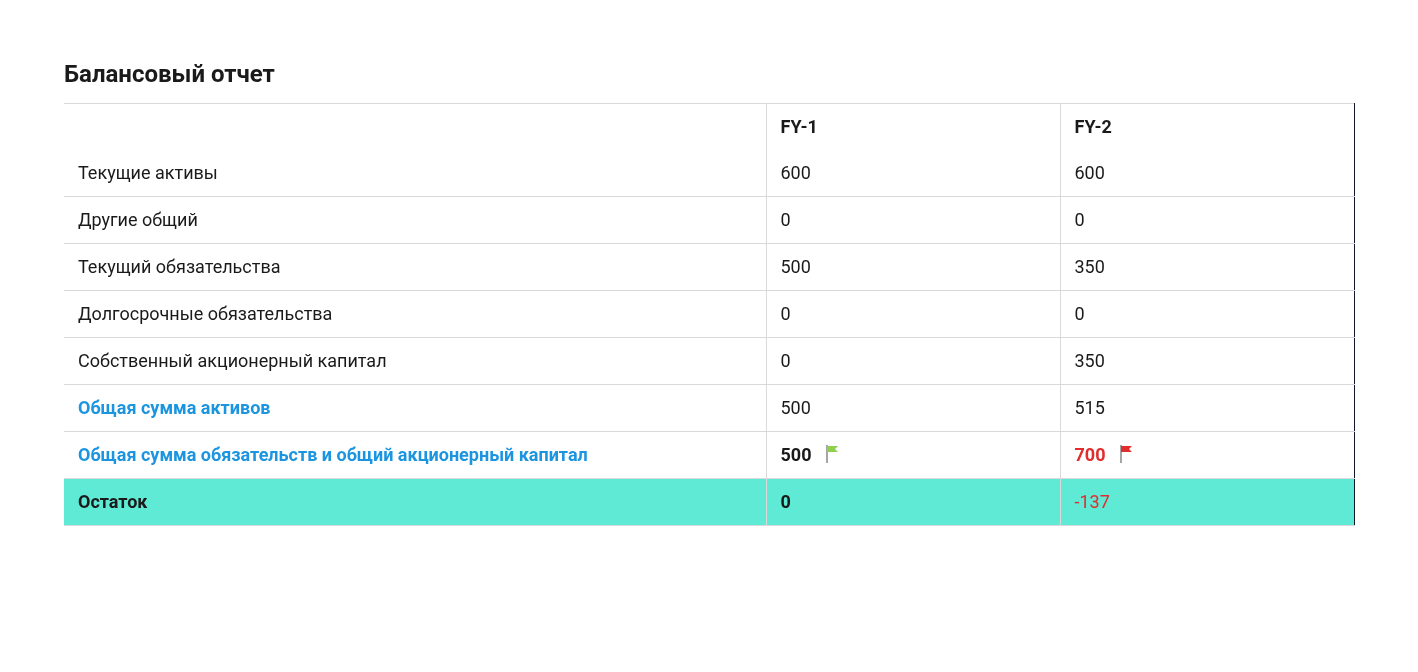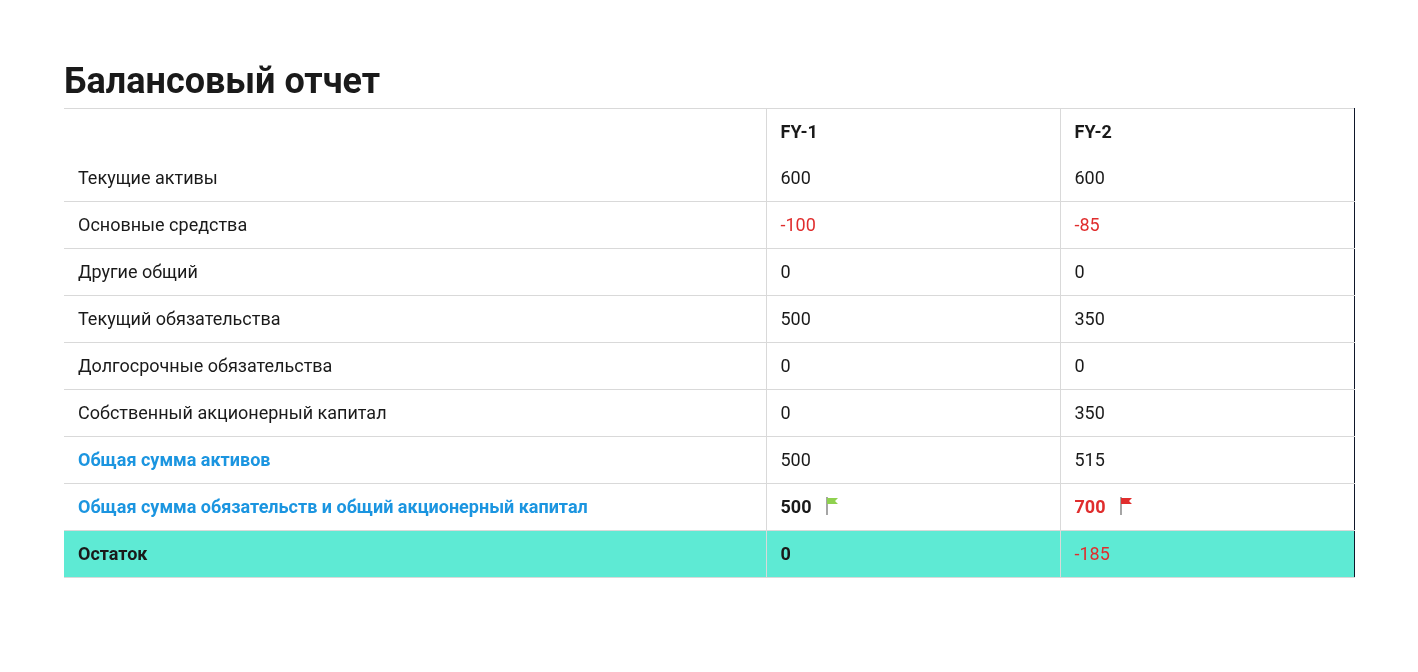--- a/index.html
+++ b/index.html
@@ -9,23 +9,23 @@
     font-family: -apple-system, BlinkMacSystemFont, "Segoe UI", Roboto, Helvetica, Arial, sans-serif;
     background: #fff;
     color: #1a1a1a;
     width: 1418px;
     height: 672px;
   }
   .page {
     padding: 60px 64px 0 64px;
   }
   h1.title {
-    font-size: 36px;
+    font-size: 24px;
     font-weight: 700;
-    margin: 0 0 6px 0;
+    margin: 0 0 15px 0;
     color: #1a1a1a;
   }
   table.report {
     width: 100%;
     border-collapse: collapse;
     table-layout: fixed;
   }
   table.report col.col-label { width: 702px; }
   table.report col.col-data  { width: 294px; }
 
@@ -83,25 +83,20 @@
       <th class="btop bleft bright hdr">FY-2</th>
     </tr>
 
 
     <tr>
       <td class="bbottom indent">Текущие активы</td>
       <td class="bbottom bleft">600</td>
       <td class="bbottom bleft bright">600</td>
     </tr>
     <tr>
-      <td class="bbottom indent">Основные средства</td>
-      <td class="bbottom bleft neg">-100</td>
-      <td class="bbottom bleft bright neg">-85</td>
-    </tr>
-    <tr>
       <td class="bbottom indent">Другие общий</td>
       <td class="bbottom bleft">0</td>
       <td class="bbottom bleft bright">0</td>
     </tr>
     <tr>
       <td class="bbottom indent">Текущий обязательства</td>
       <td class="bbottom bleft">500</td>
       <td class="bbottom bleft bright">350</td>
     </tr>
     <tr>
@@ -139,17 +134,17 @@
                 <path d="M1 0 v18" stroke="#6a6a6a" stroke-width="1.2"></path>
                 <path d="M1 1 h11 l-3 3 l3 3 h-11 z" fill="#e02d2d"></path>
               </svg>
         </span>
       </td>
     </tr>
 
     <tr class="hl">
       <td class="bbottom bold-cell">Остаток</td>
       <td class="bbottom bleft bold-cell">0</td>
-      <td class="bbottom bleft bright neg">-185</td>
+      <td class="bbottom bleft bright neg">-137</td>
     </tr>
   </tbody>
     </table>
 </div>
 
 </body></html>

